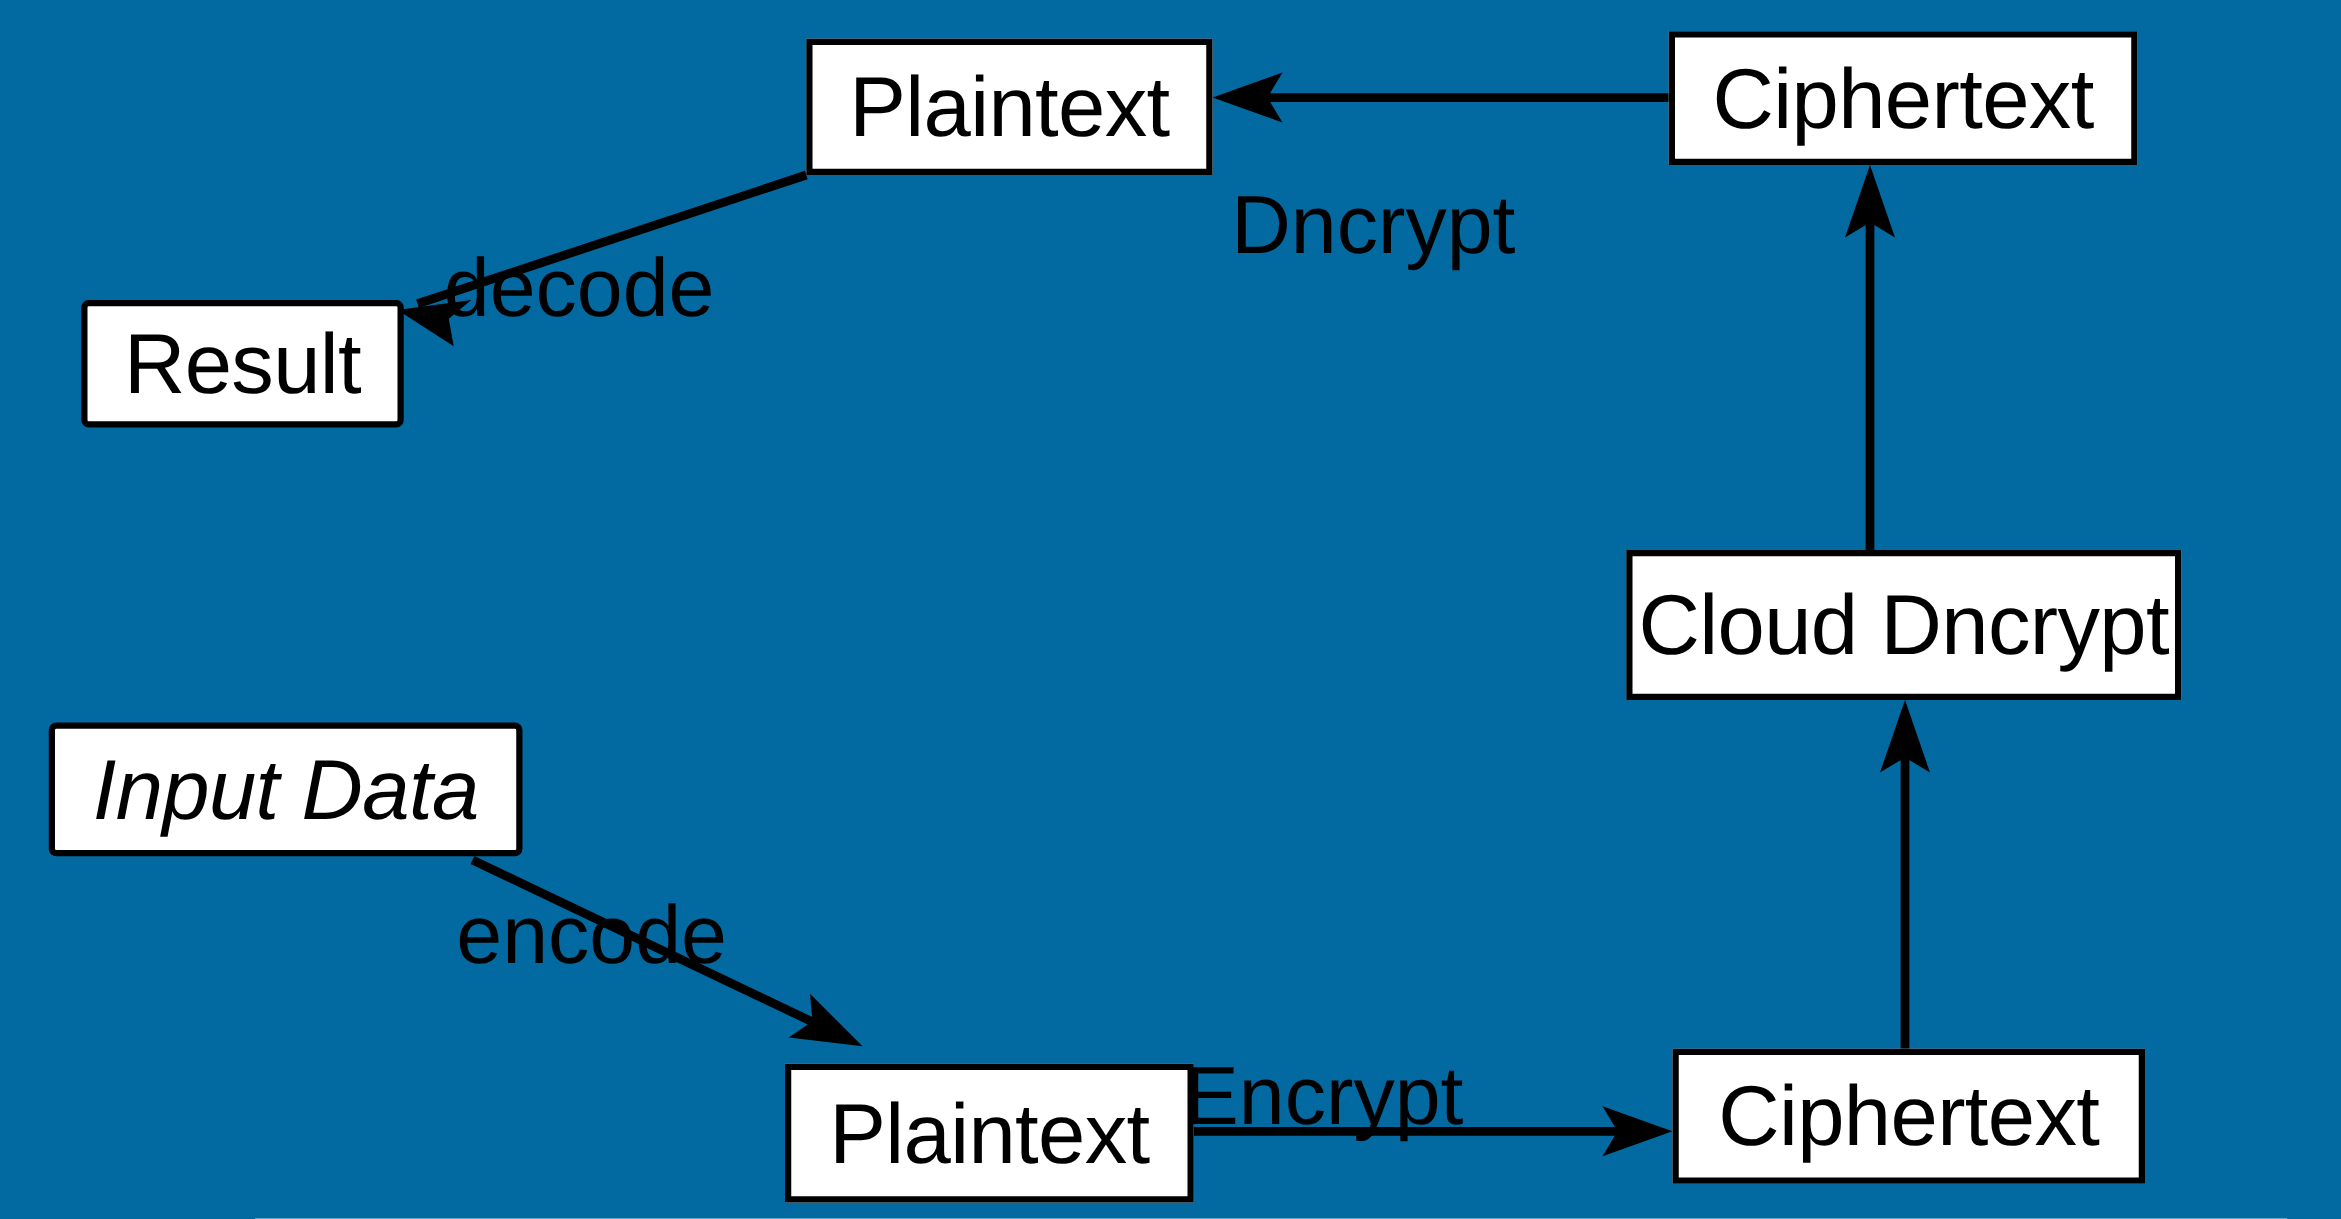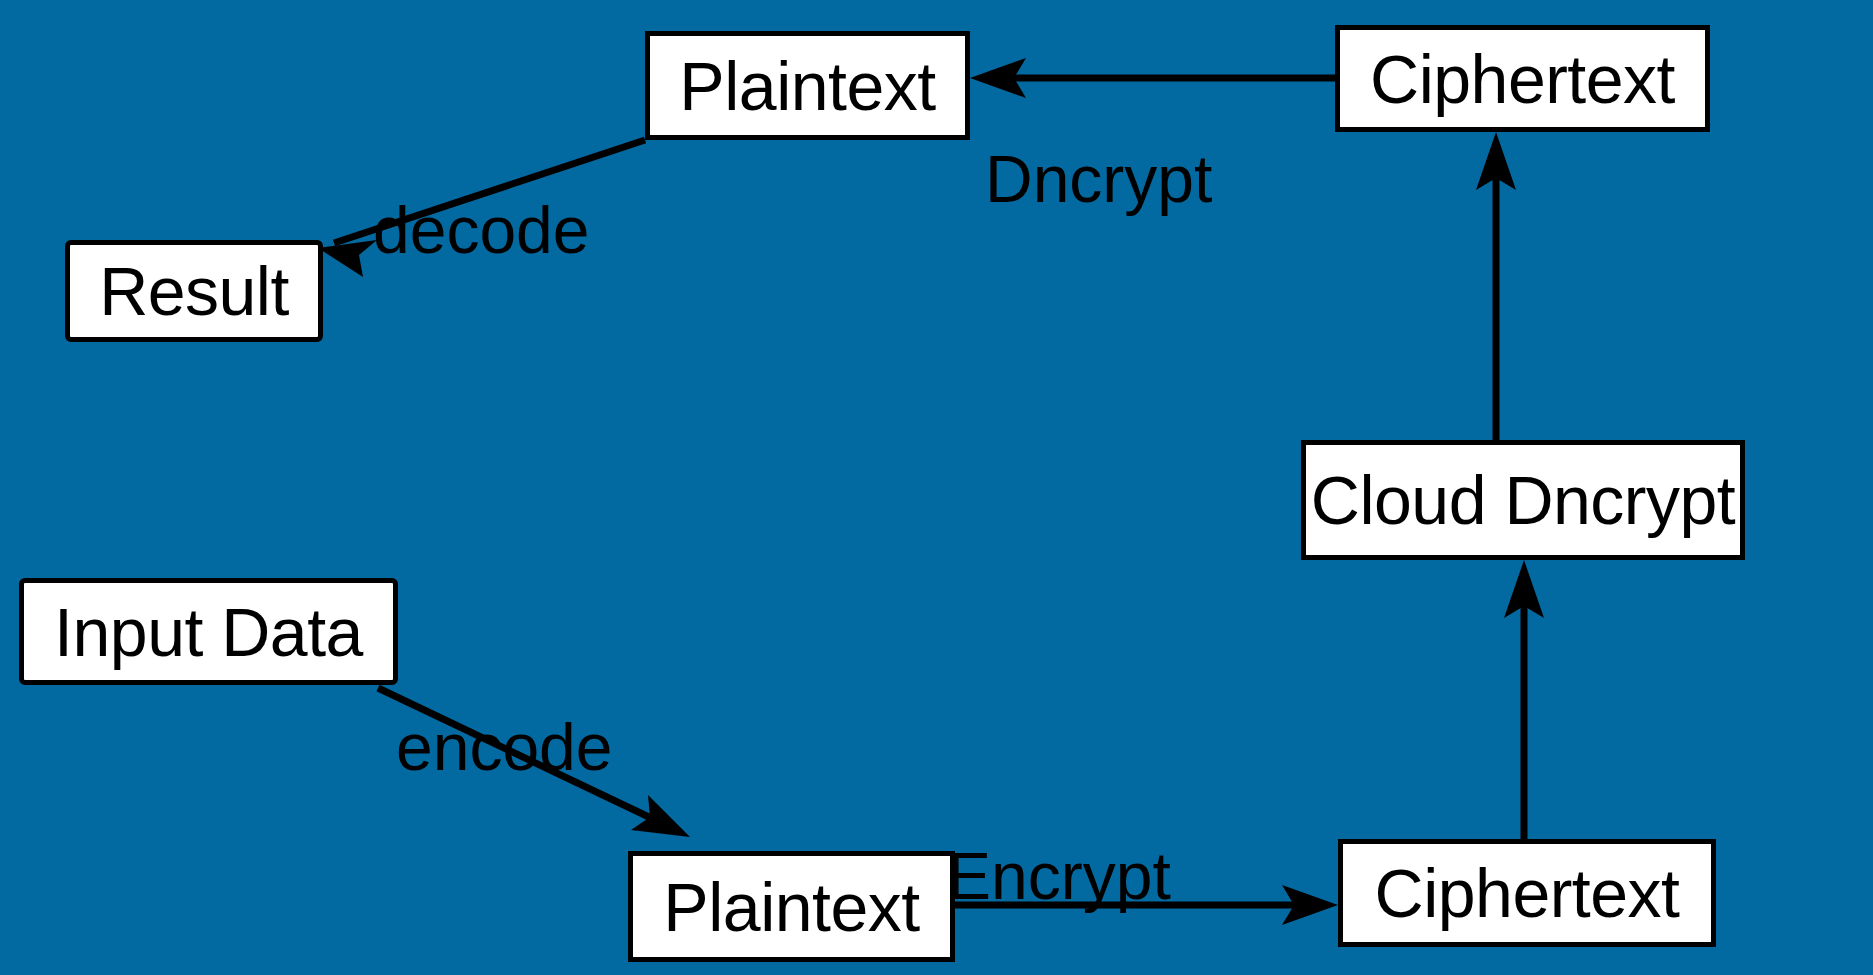--- a/index.html
+++ b/index.html
@@ -52,30 +52,30 @@
     color: #000000;
     white-space: nowrap;
     z-index: 3;
   }
 
   
   #node-plaintext-top      { left: 645px;  top: 31px;  width: 325px; height: 109px; }
   #node-ciphertext-top     { left: 1335px; top: 25px;  width: 375px; height: 107px; }
   #node-result             { left: 65px;   top: 240px; width: 258px; height: 102px; }
   #node-cloud-server       { left: 1301px; top: 440px; width: 444px; height: 120px; }
-  #node-input-data         { left: 19px;   top: 578px; width: 379px; height: 107px; }
+  #node-input-data         { left: 39px;   top: 578px; width: 379px; height: 107px; font-style: italic; }
   #node-plaintext-bottom   { left: 628px;  top: 851px; width: 327px; height: 111px; }
   #node-ciphertext-bottom  { left: 1338px; top: 839px; width: 378px; height: 108px; }
 
   
   #label-dncrypt   { left: 985px;  top: 146px; text-align: center; }
-  #label-decode    { left: 373px;  top: 197px; }
+  #label-decode    { left: 355px;  top: 197px; }
   #label-inference { left: 1522px; top: 268px; }
   #label-send      { left: 1552px; top: 725px; }
-  #label-encode    { left: 396px;  top: 714px; }
+  #label-encode    { left: 365px;  top: 714px; }
   #label-encrypt   { left: 947px; top: 843px; }
 </style>
 </head>
 <body>
 
 <div id="diagram-canvas">
 
   <svg id="edge-layer" viewBox="0 0 1873 975" width="1873" height="975" xmlns="http://www.w3.org/2000/svg">
 
     <g>

